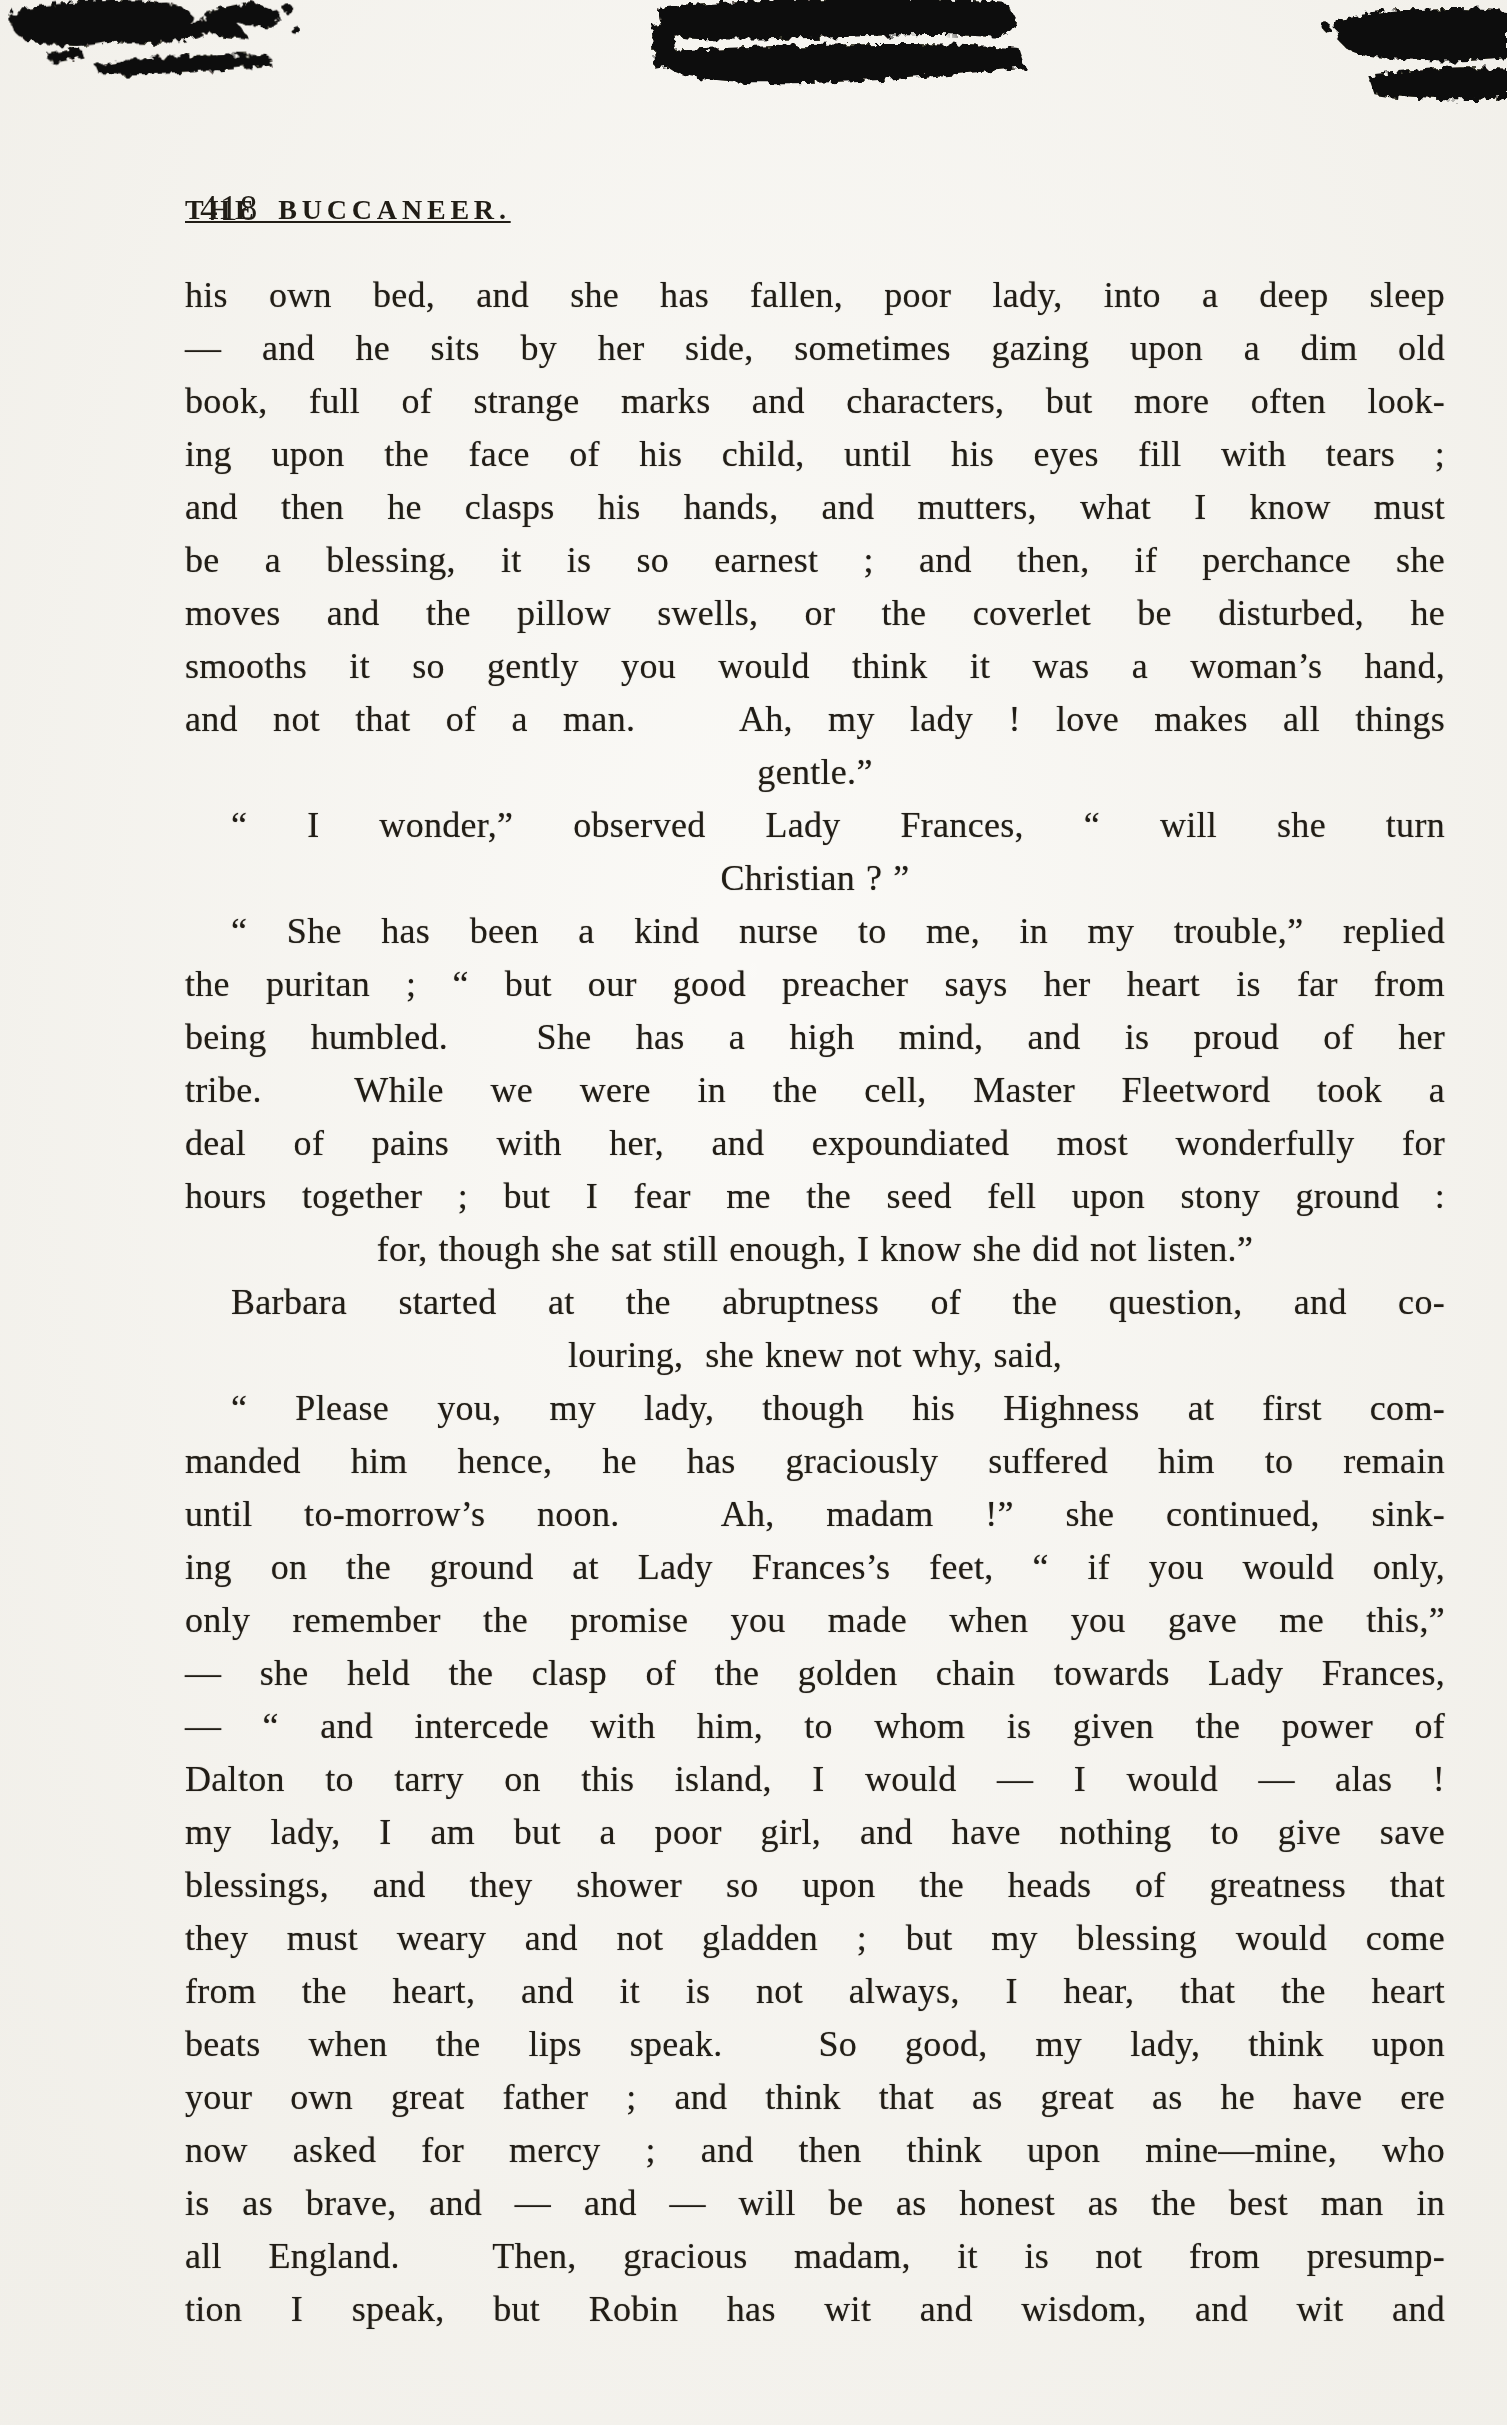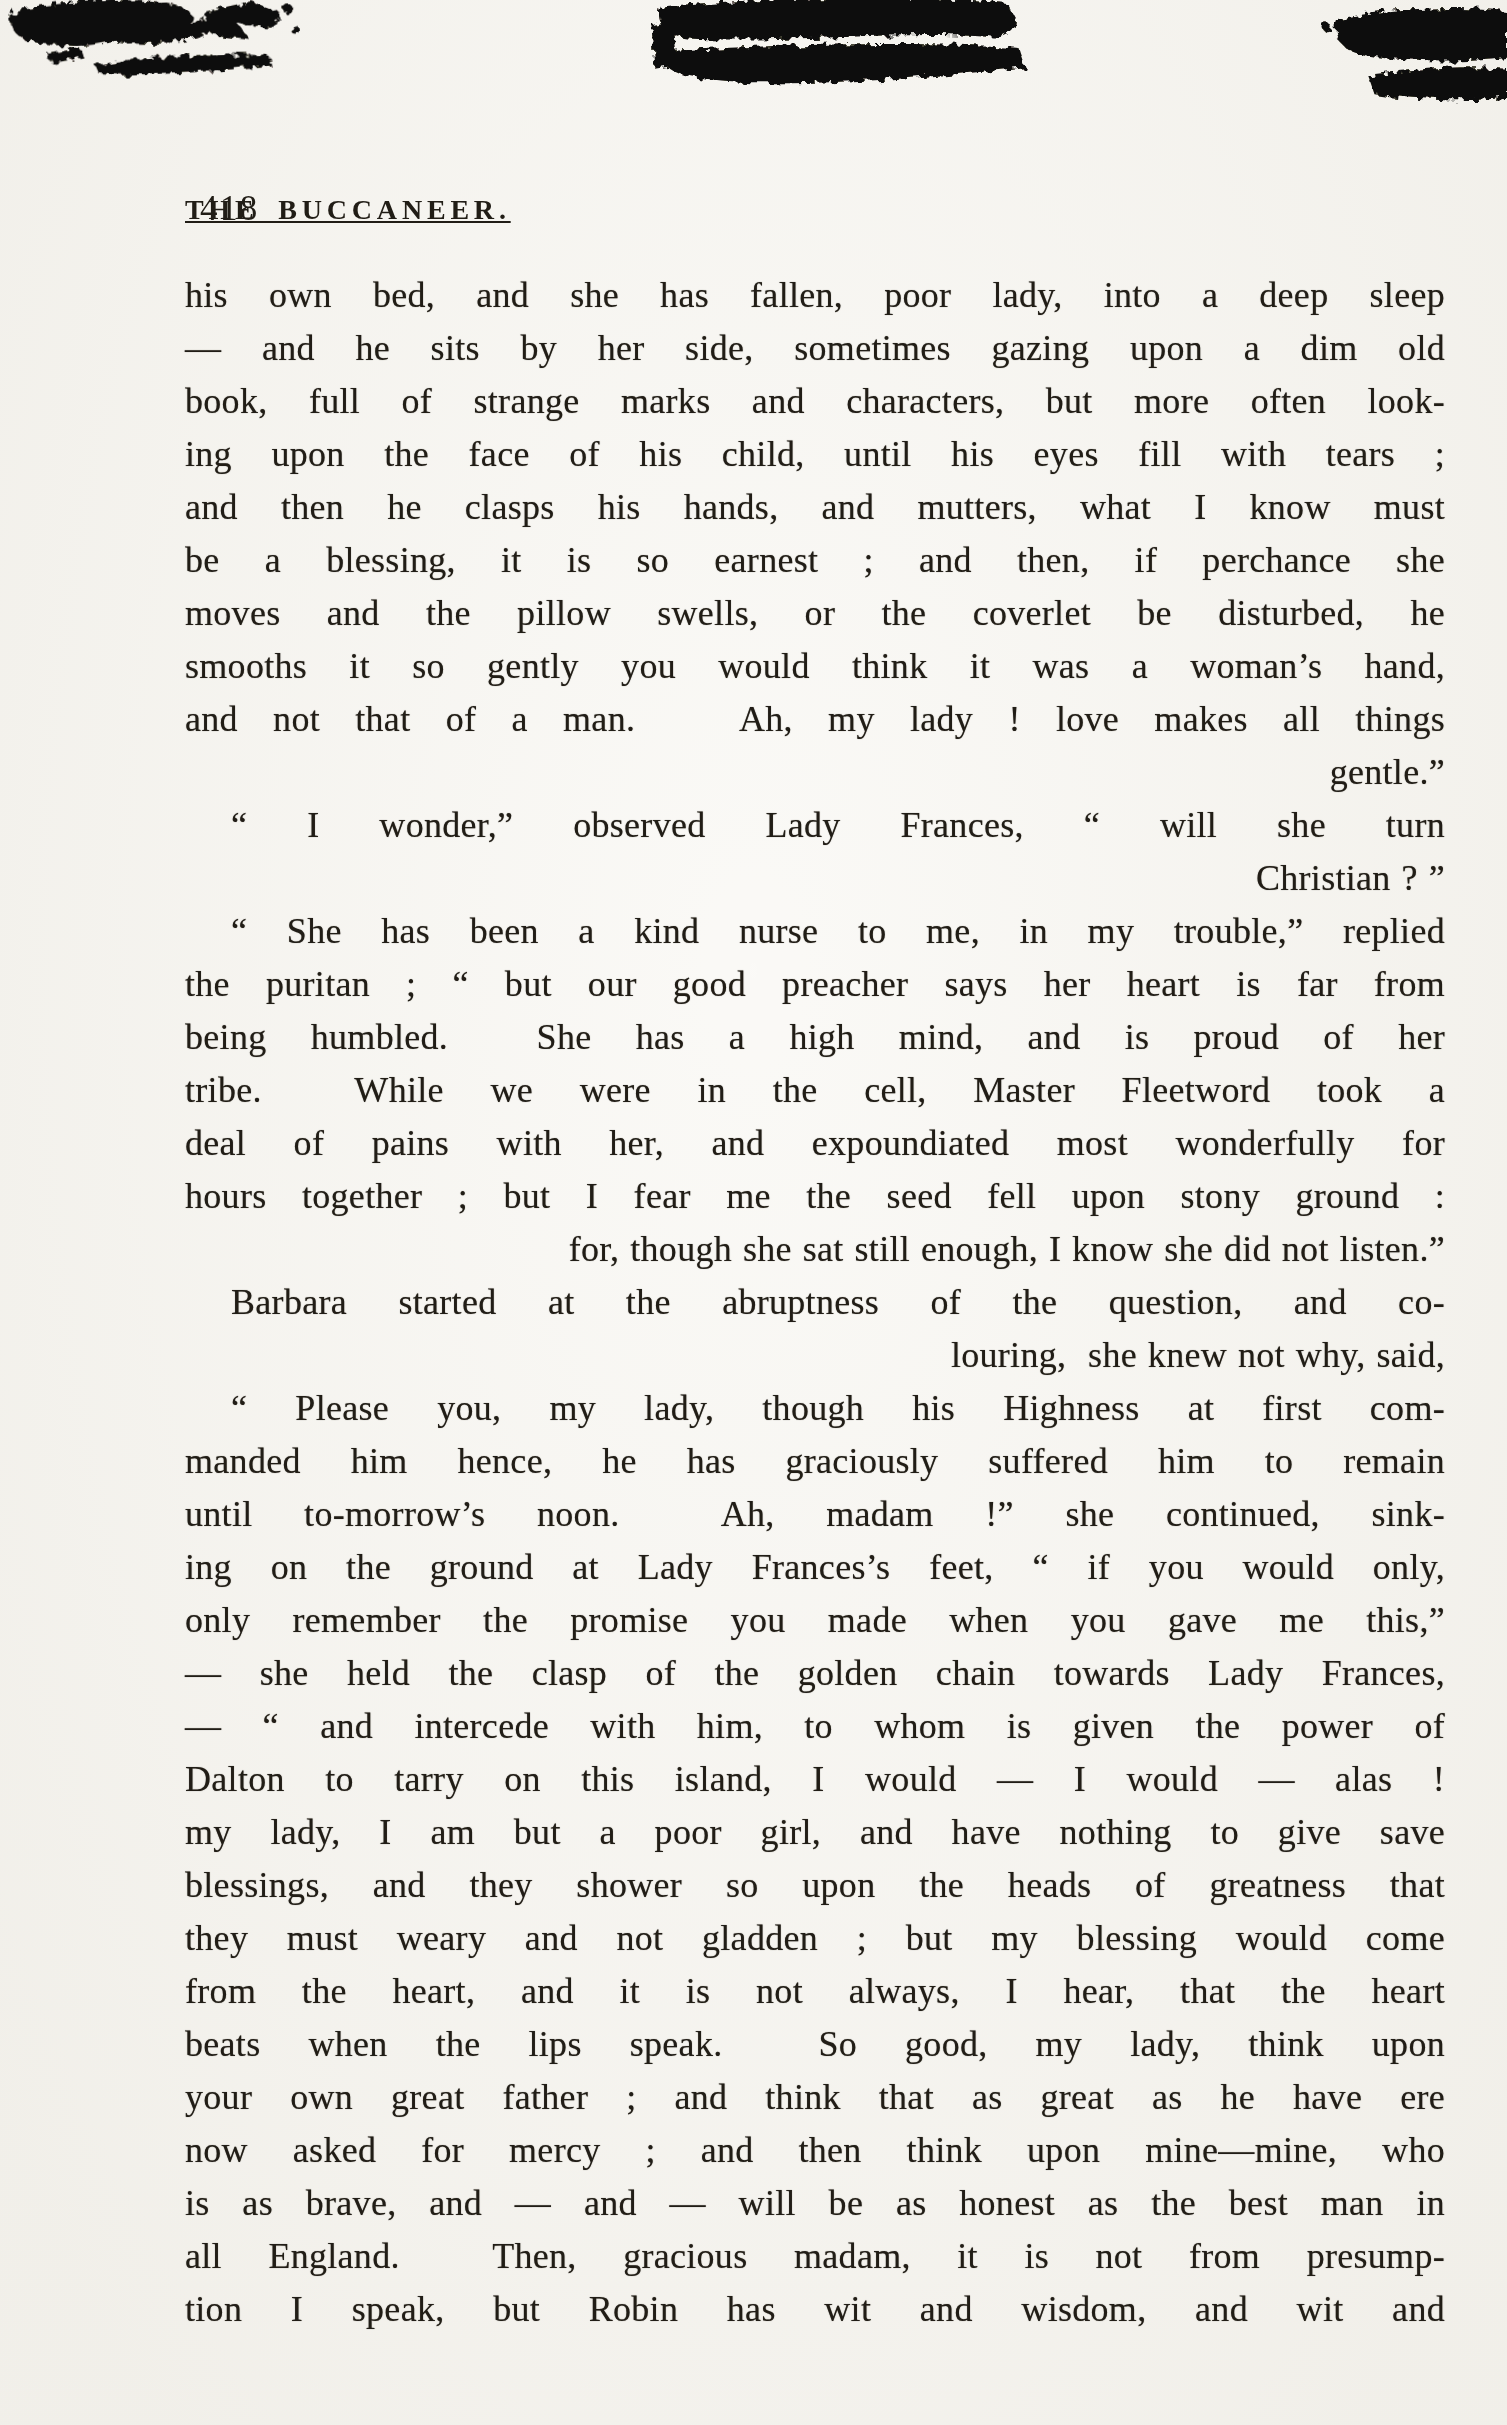--- a/index.html
+++ b/index.html
@@ -53,21 +53,21 @@
     font-weight: bold;
     text-decoration: underline;
   }
   .text { }
   .ln {
     font-size: 36px;
     line-height: 53px;
     height: 53px;
     letter-spacing: 0.3px;
     word-spacing: 1.6px;
-    text-align: right;
+    text-align: center;
     text-shadow: 0 0 1px rgba(34, 29, 20, 0.55);
     overflow: visible;
   }
   .jst {
     text-align: justify;
     text-align-last: justify;
     text-justify: inter-word;
   }
   .ind { text-indent: 46px; }
 </style>

